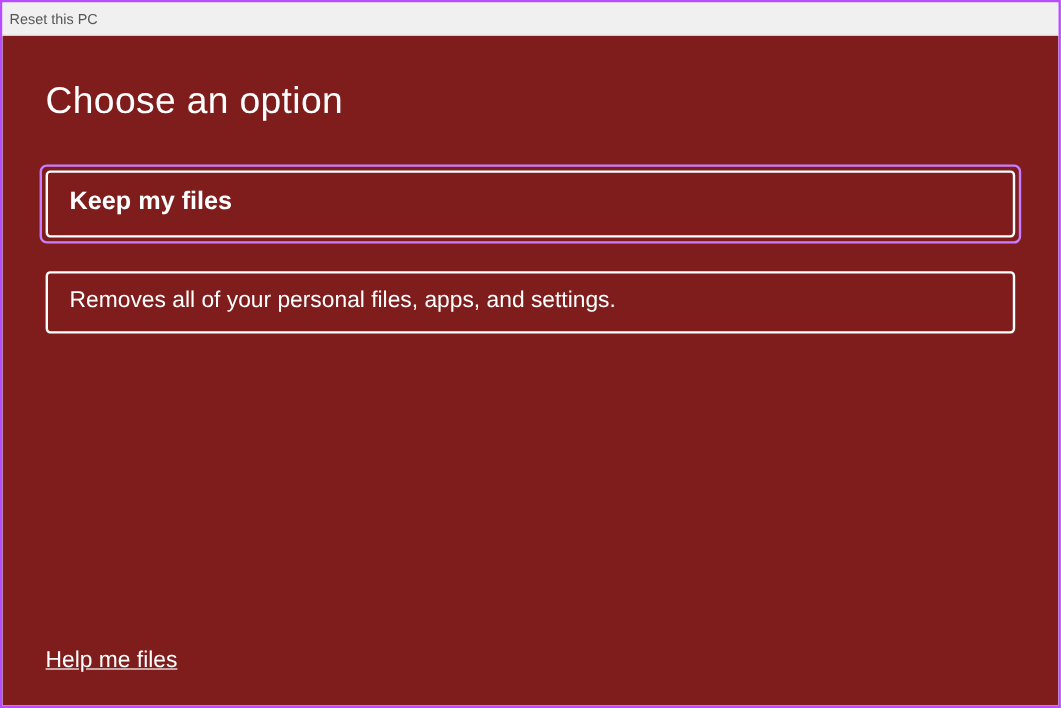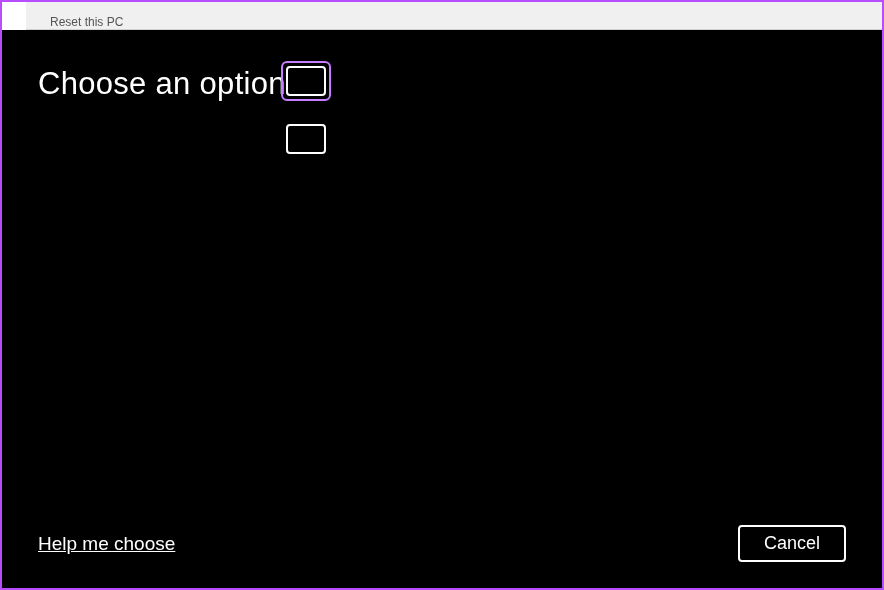--- a/index.html
+++ b/index.html
@@ -12,35 +12,34 @@
       width: 884px;
       height: 590px;
       overflow: hidden;
       border: 2px solid #b84dff;
     }
     .titlebar {
       height: 28px;
       background: #f0f0f0;
       border-bottom: 1px solid #d0d0d0;
       display: flex;
-      align-items: flex-end;
-      padding: 0 24px;
-      margin-left: 24px;
+      align-items: center;
+      padding: 0 6px;
     }
     .titlebar-text {
       font-size: 12px;
       color: #555;
     }
     .content {
-      background: #000000;
+      background: #7f1d1d;
       height: calc(590px - 32px);
       padding: 36px 36px 20px 36px;
       color: white;
       display: flex;
-      flex-direction: row;
+      flex-direction: column;
       position: relative;
     }
     .heading {
       font-size: 31px;
       font-weight: 300;
       margin-bottom: 40px;
       letter-spacing: 0.3px;
     }
     .options {
       display: flex;
@@ -115,23 +114,24 @@
 
 <div class="titlebar">
   <span class="titlebar-text">Reset this PC</span>
 </div>
 
 <div class="content">
   <h1 class="heading">Choose an option</h1>
 
   <div class="options">
     <button class="option-card selected">
+      <div class="option-title">Keep my files</div>
     </button>
 
     <button class="option-card">
+      <div class="option-desc">Removes all of your personal files, apps, and settings.</div>
     </button>
   </div>
 
   <div class="footer">
-    <button class="help-link">Help me choose</button>
-    <button class="cancel-btn">Cancel</button>
+    <button class="help-link">Help me files</button>
   </div>
 </div>
 
 </body></html>

